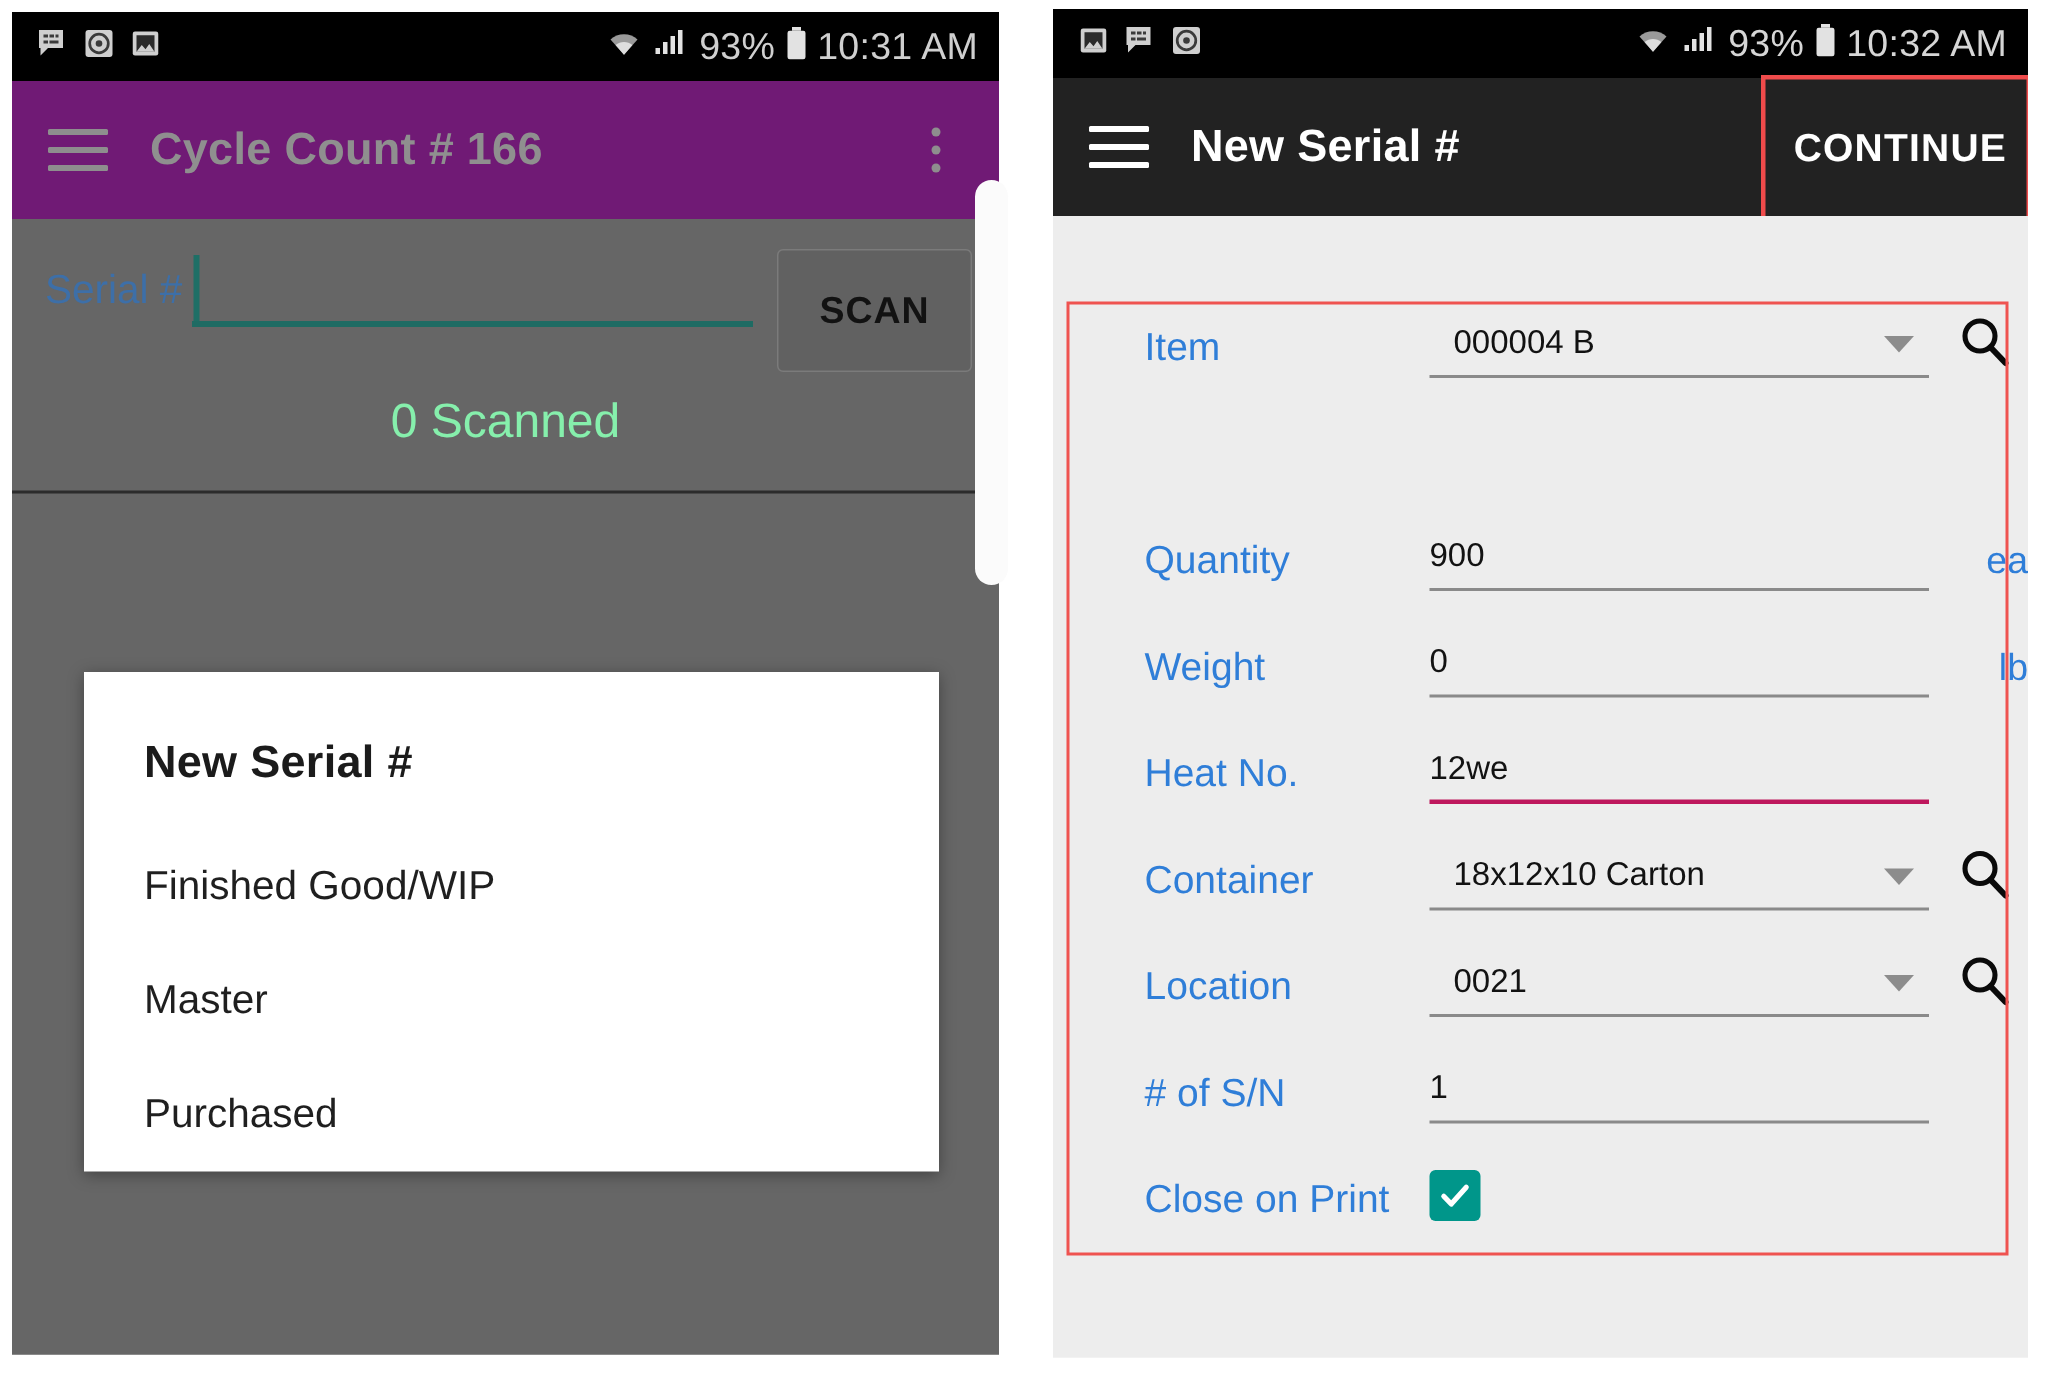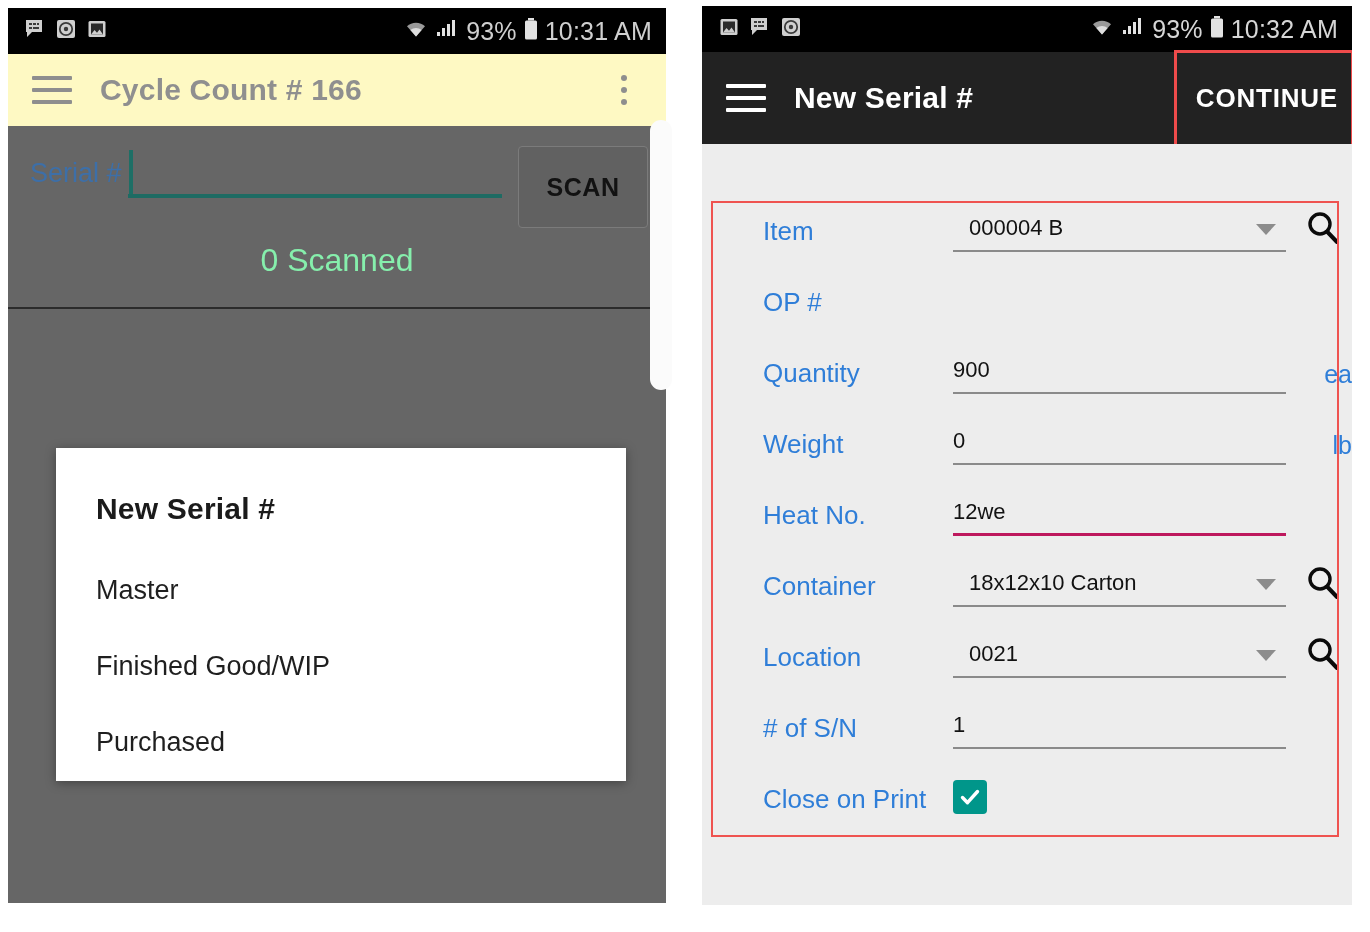--- a/index.html
+++ b/index.html
@@ -32,21 +32,21 @@
   .hamb span { display: block; height: 4px; width: 100%; border-radius: 1px; }
   .appbar-title { font-size: 30px; font-weight: bold; letter-spacing: .2px; white-space: nowrap; }
   .kebab { margin-left: auto; display: flex; flex-direction: column; gap: 6px;
            align-items: center; justify-content: center; width: 40px; }
   .kebab i { width: 6px; height: 6px; border-radius: 50%; display: block; }
 
   
   #left-panel { left: 8px; top: 8px; width: 658px; height: 895px; background: #5f5f5f; }
   #left-panel .statusbar { background: #000; }
   #left-panel .sb-text { color: #cfcfcf; }
-  .left-appbar { height: 72px; background: #fef9c3; padding: 0 22px 0 24px; }
+  .left-appbar { height: 92px; background: #701a75; padding: 0 22px 0 24px; }
   .left-appbar .hamb span { background: #8e8e8e; }
   .left-appbar .appbar-title { color: #8f8f8f; margin-left: 28px; }
   .left-appbar .kebab i { background: #8e8e8e; }
 
   .scan-area { background: #666666; position: relative; }
   .scan-row { display: flex; align-items: flex-start; padding: 18px 18px 0 22px; }
   .scan-label { color: #3d6fa8; font-size: 27px; padding-top: 14px; white-space: nowrap; }
   .scan-field { flex: 1; position: relative; margin-left: 6px; margin-right: 16px; }
   .scan-input-line {
     height: 54px; border-bottom: 4px solid #1e6b63; position: relative;
@@ -223,22 +223,22 @@
       </div>
       <div class="scanned-count">0 Scanned</div>
       <div class="scan-sep"></div>
     </div>
 
     <div class="left-body" style="height:604px"></div>
 
     <div class="dialog">
       <div class="dialog-title">New Serial #</div>
       <div class="dialog-list">
+        <div class="dialog-item">Finished Good/WIP</div>
         <div class="dialog-item">Master</div>
-        <div class="dialog-item">Finished Good/WIP</div>
         <div class="dialog-item">Purchased</div>
       </div>
     </div>
   </div>
 
   <div class="bezel"></div>
 
   <div class="panel" id="right-panel">
 
     <div class="statusbar">
@@ -318,21 +318,20 @@
               </div>
             </div>
             <div class="search-ico">
               <svg width="40" height="40" viewBox="0 0 40 40">
                 <circle cx="17" cy="16" r="10" fill="none" stroke="#0a0a0a" stroke-width="3.4"></circle>
                 <line x1="24" y1="23.5" x2="34" y2="34" stroke="#0a0a0a" stroke-width="4" stroke-linecap="round"></line>
               </svg>
             </div>
           </div>
           <div class="frow">
-            <div class="flabel">OP #</div>
             <div class="spacer-right"></div>
           </div>
           <div class="frow">
             <div class="flabel">Quantity</div>
             <div class="fctl">
               <div class="fvalue-line">
                 <span class="fvalue">900</span>
               </div>
             </div>
             <div class="unit">ea</div>

